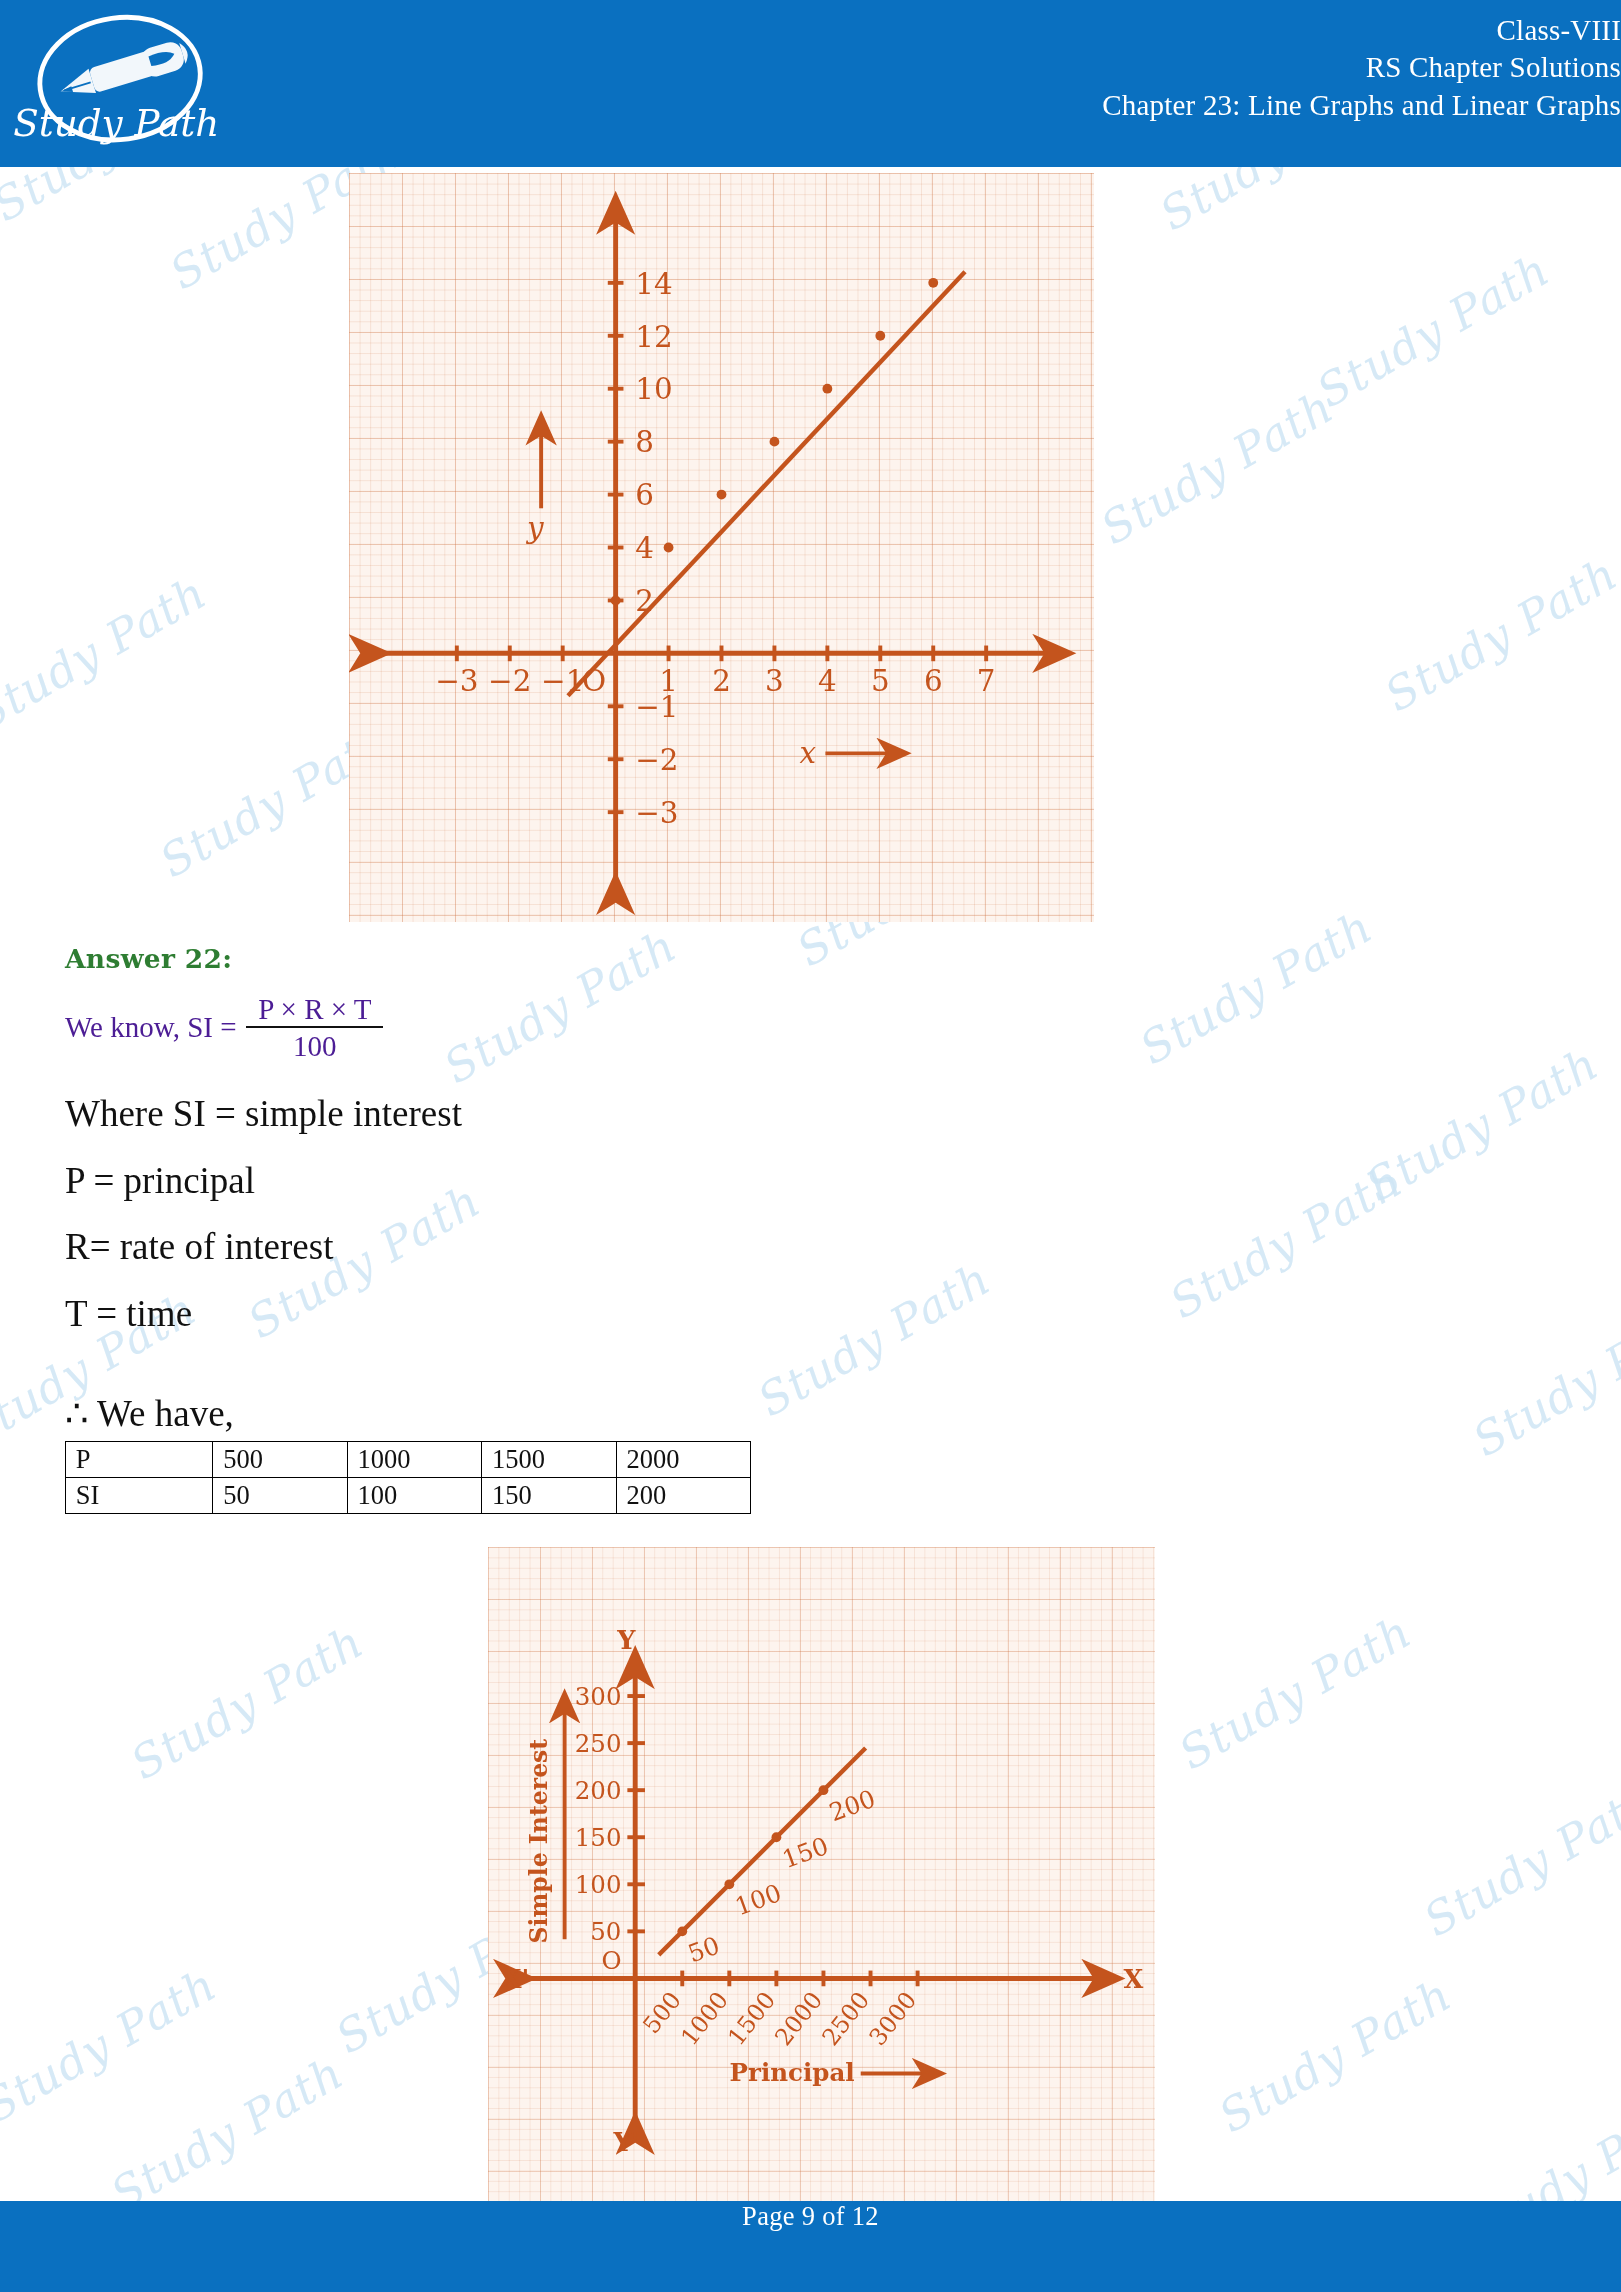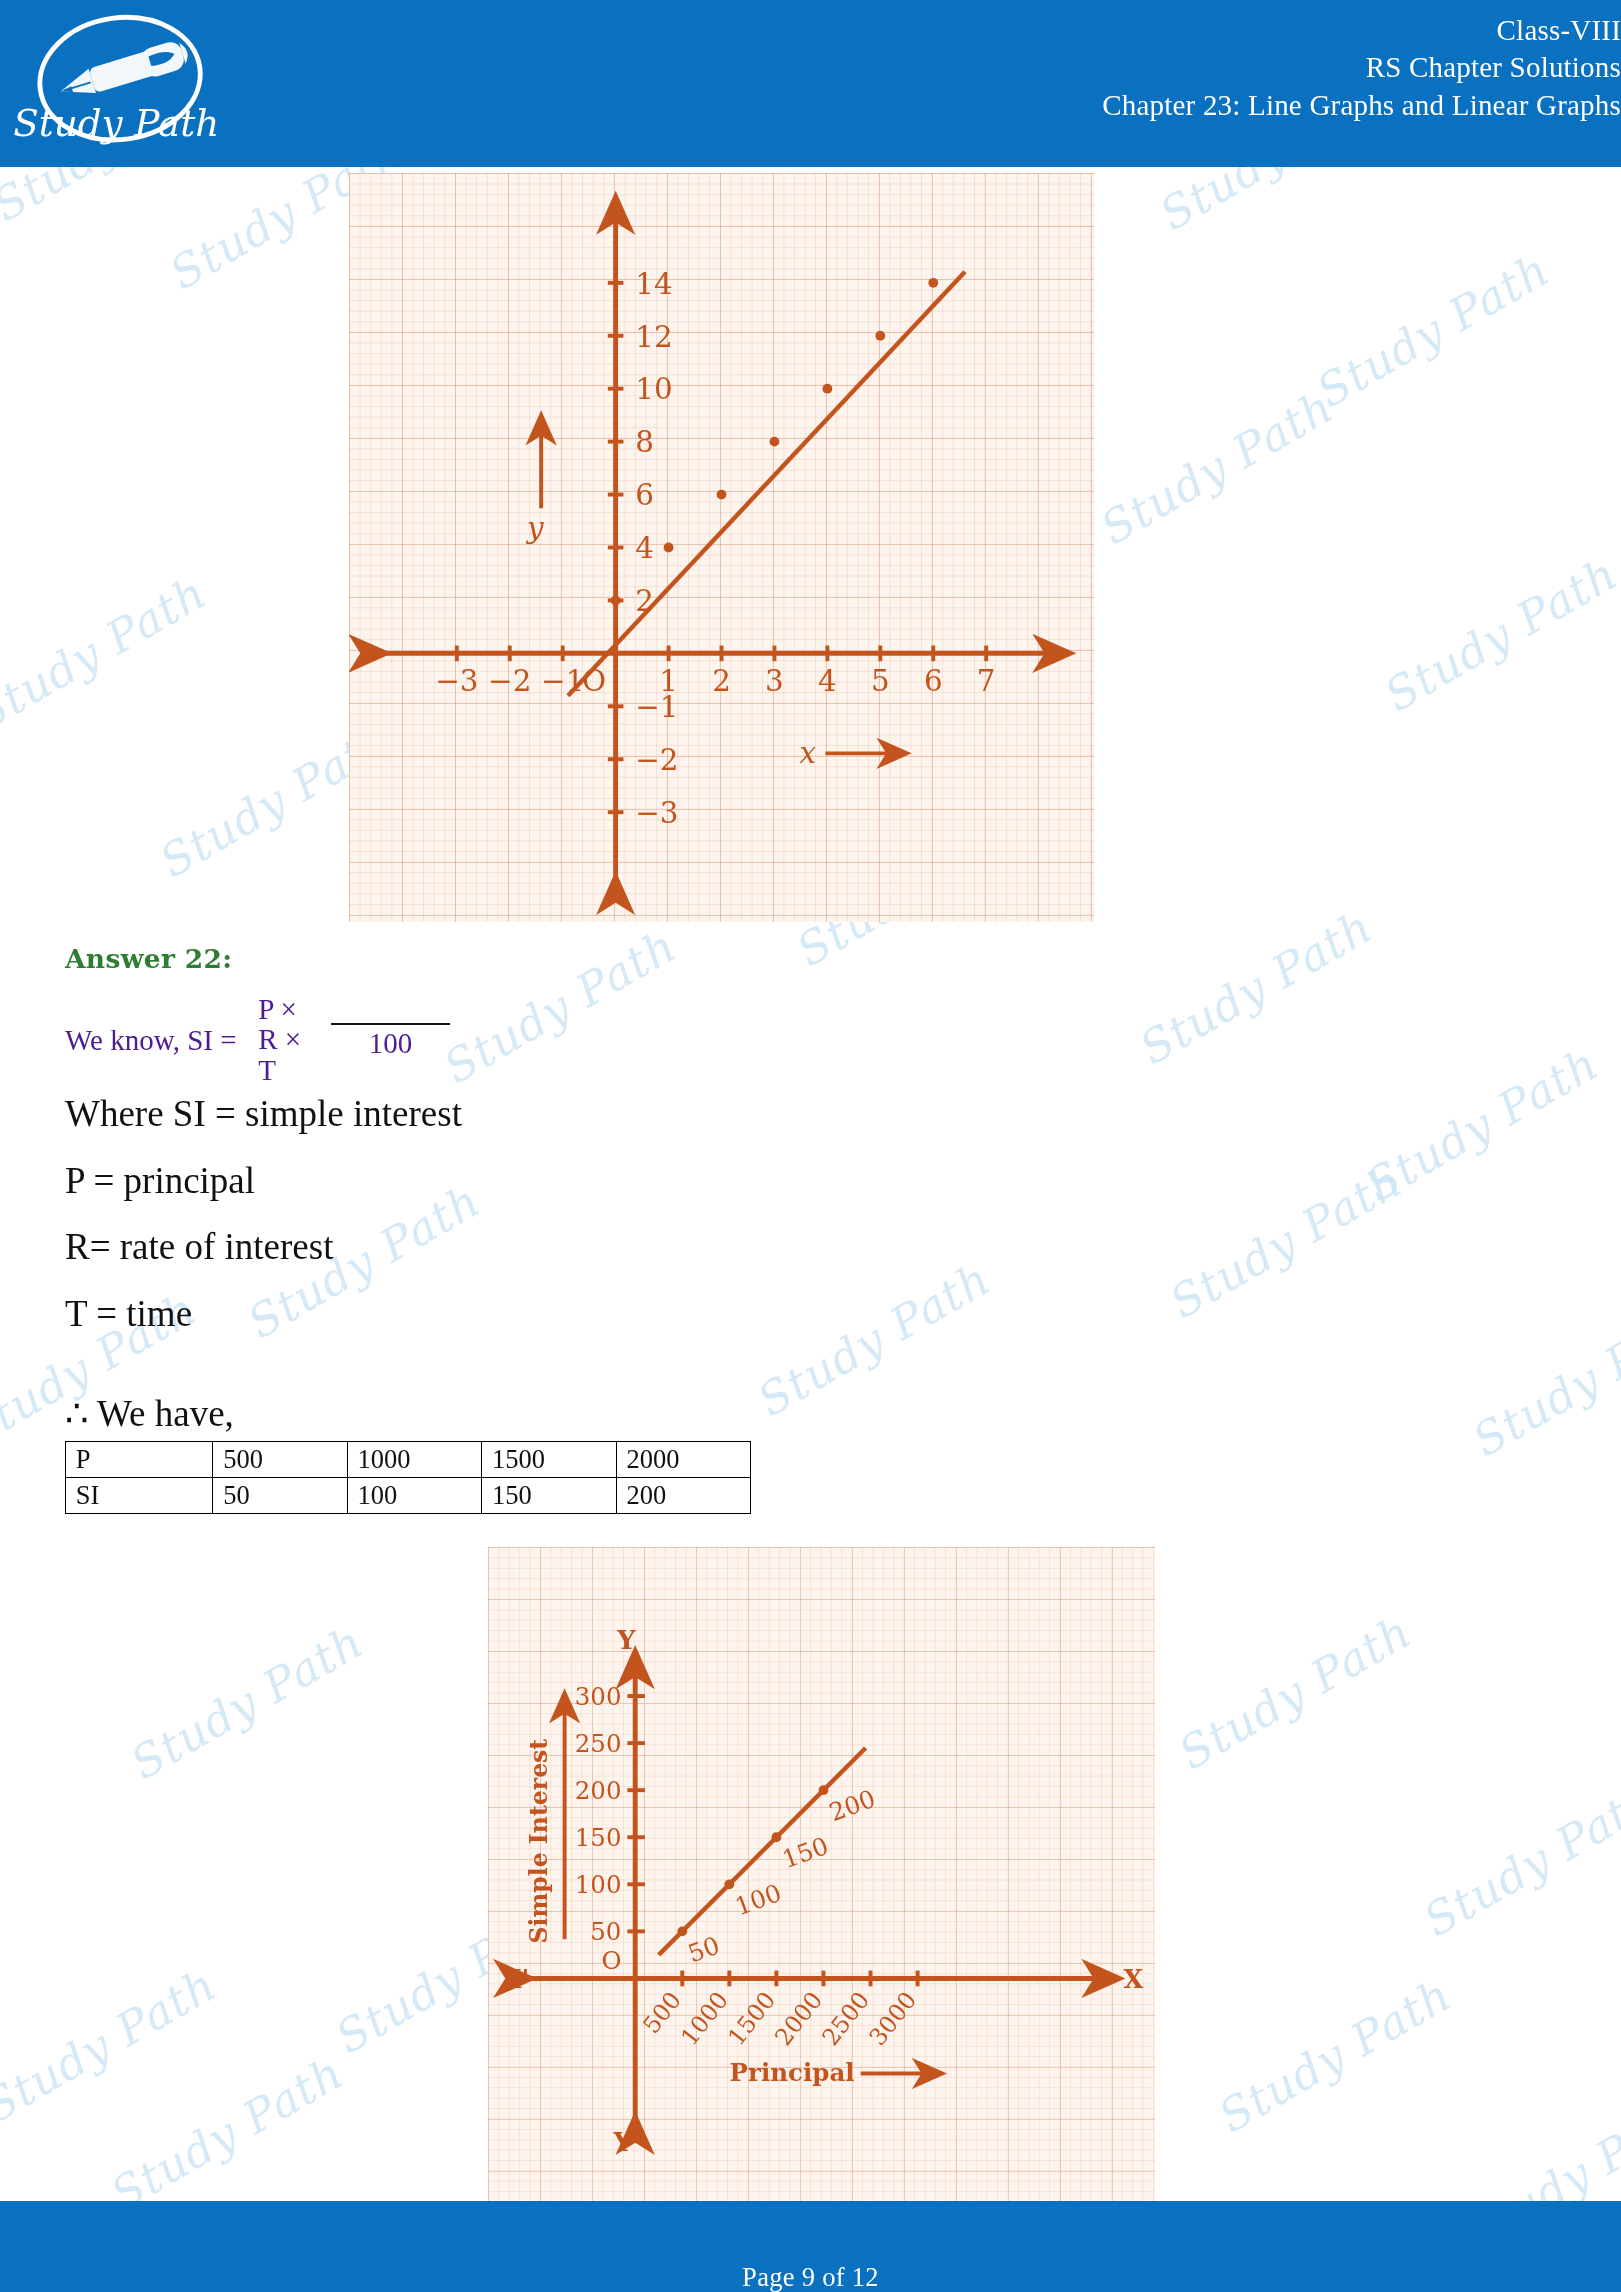--- a/index.html
+++ b/index.html
@@ -70,42 +70,42 @@
     position:absolute; left:65px; top:943px;
     font-family:"DejaVu Serif", serif; font-weight:700; font-size:26.5px;
     color:#2e7d32; letter-spacing:0.3px; z-index:10;
   }
   .txt {
     position:absolute; font-family:"Liberation Serif", serif;
     font-size:37px; color:#111; z-index:10; white-space:nowrap;
   }
   .frac-row { position:absolute; left:65px; top:994px; z-index:10;
     display:flex; align-items:center; font-family:"Liberation Serif", serif; font-size:29px; color:#4c1d95; }
-  .frac { display:inline-flex; flex-direction:row; align-items:center; margin-left:9.8px; line-height:1.05; }
+  .frac { display:inline-flex; flex-direction:column; margin-left:9.8px; line-height:1.05; }
   .frac .num { padding:0 11.8px 2px 11.8px; font-size:29px; }
   .frac .den { padding:2.9px 11.8px 0 11.8px; font-size:29px; border-top:2px solid #111; width:100%; text-align:center; }
 
   
   table.data {
     position:absolute; left:65px; top:1441px; width:686px;
     border-collapse:collapse; z-index:10; background:transparent;
   }
   table.data td {
     border:1.5px solid #000; height:36px; padding:2px 9.8px;
     font-family:"Liberation Serif", serif; font-size:26.5px; color:#111;
     vertical-align:middle;
   }
   table.data td.label { width:147px; }
   table.data td.val { width:134px; }
 
   
   .footer {
     position:absolute; left:0; bottom:0; width:1621px; height:92px;
     background:#0a70c0; z-index:20;
-    display:flex; align-items:flex-end; justify-content:center;
+    display:flex; align-items:flex-start; justify-content:center;
   }
   .footer span {
     color:#ffffff; font-family:"Liberation Serif", serif; font-size:26.5px; letter-spacing:0.3px;
   }
 
   .ax-text { font-family:"DejaVu Serif", serif; fill:#c4541d; }
 </style>
 </head>
 <body>
 

